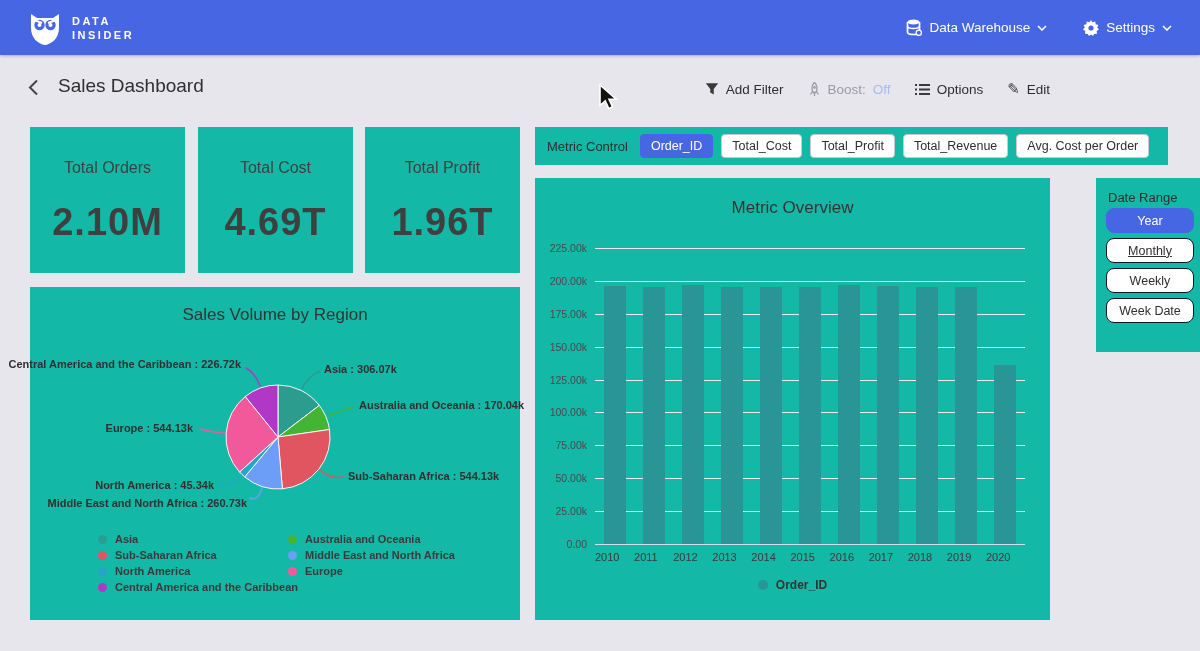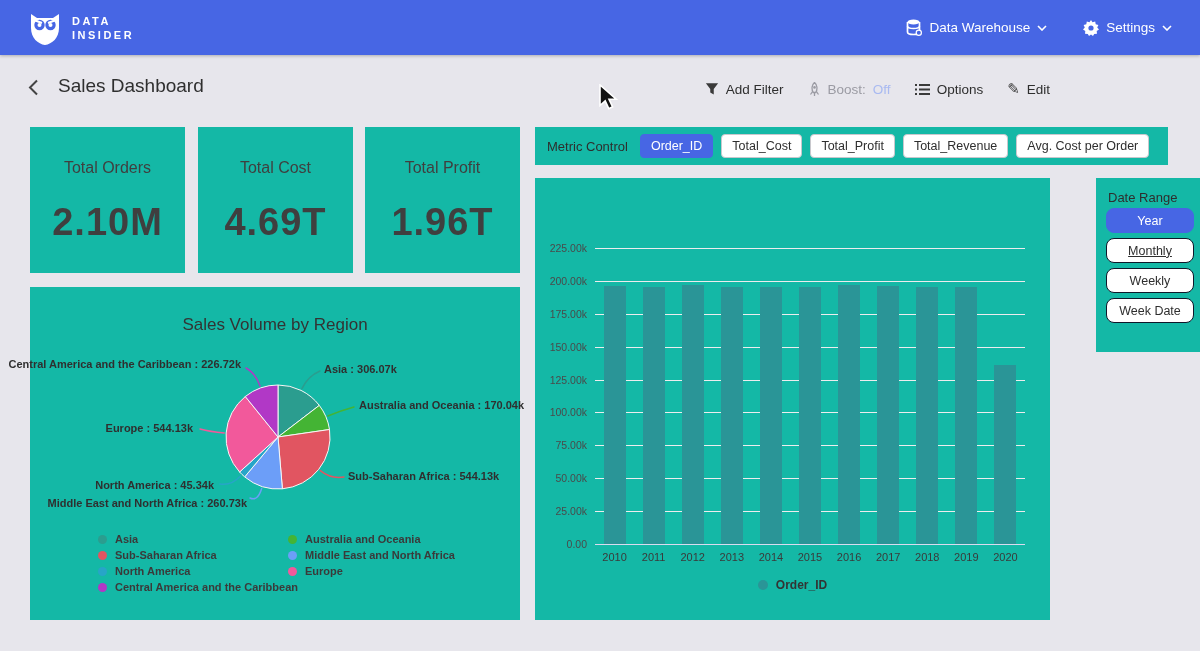--- a/index.html
+++ b/index.html
@@ -44,21 +44,21 @@
           border-radius:4px; padding:4px 10px; cursor:pointer; }
   .chip.selected { background:var(--accent); border-color:var(--accent); color:#fff; }
 
   
   .bar-card { left:535px; top:178px; width:515px; height:442px; }
   .chart-title { text-align:center; padding-top:20px; font-size:17px; color:#333; }
   .gridline { position:absolute; left:60px; width:430px; height:1px; background:#ECECEE; }
   .gridline.zero { background:#D9DBEF; }
   .ytick { position:absolute; left:0; width:52px; text-align:right; font-size:10.5px; color:#4A4A4A; }
   .bar { position:absolute; width:22px; }
-  .xtick { position:absolute; text-align:center; font-size:11px; color:#3A3A3A; }
+  .xtick { position:absolute; font-size:11px; color:#3A3A3A; }
   .chart-legend { position:absolute; left:0; width:100%; display:flex; justify-content:center; gap:8px;
                   align-items:center; font-size:12px; font-weight:bold; color:#333; }
   .dot { border-radius:50%; display:inline-block; }
 
   
   .date-panel { left:1096px; top:178px; width:108px; height:174px; }
   .date-panel-label { font-size:13px; color:#2E2E2E; padding:12px 0 0 12px; }
   .date-btn { position:absolute; left:10px; width:88px; height:25px; font-family:inherit; font-size:12.5px;
               color:#2E2E2E; background:#fff; border:1px solid #0f172a; border-radius:8px; cursor:pointer; }
   .date-btn.selected { background:var(--accent); border-color:var(--accent); color:#fff; }
@@ -175,20 +175,21 @@
   <span id="metric-options" style="display:flex;gap:8px;">
       <button class="chip selected">Order_ID</button>
       <button class="chip">Total_Cost</button>
       <button class="chip">Total_Profit</button>
       <button class="chip">Total_Revenue</button>
       <button class="chip">Avg. Cost per Order</button>
     </span>
 </div>
 
 <div class="card bar-card" id="bar-card">
+  <div class="chart-title">Metric Overview</div>
   <div id="bar-plot">
       <div class="gridline zero" style="top: 366px;"></div>
       <div class="ytick" style="top: 360px;">0.00</div>
       <div class="gridline" style="top: 333.111px;"></div>
       <div class="ytick" style="top: 327.111px;">25.00k</div>
       <div class="gridline" style="top: 300.222px;"></div>
       <div class="ytick" style="top: 294.222px;">50.00k</div>
       <div class="gridline" style="top: 267.333px;"></div>
       <div class="ytick" style="top: 261.333px;">75.00k</div>
       <div class="gridline" style="top: 234.444px;"></div>
@@ -236,21 +237,21 @@
   <div class="date-panel-label">Date Range</div>
   <div id="date-options">
       <button class="date-btn selected" style="top: 30px;">Year</button>
       <button class="date-btn" style="top: 60px; text-decoration: underline;">Monthly</button>
       <button class="date-btn" style="top: 90px;">Weekly</button>
       <button class="date-btn" style="top: 120px;">Week Date</button>
     </div>
 </div>
 
 <div class="card pie-card" id="pie-card">
-  <div class="chart-title" style="padding-top:28px">Sales Volume by Region</div>
+  <div class="chart-title" style="padding-top:18px">Sales Volume by Region</div>
   <svg class="pie-svg" id="pie-svg" width="490" height="333" viewBox="0 0 490 333">
       <path d="M 248 150 L 248.0 98.0 A 52 52 0 0 1 289.3 118.4 Z" fill="#2B9D8F" stroke="#F7F7F6" stroke-width="1"></path>
       <path d="M 271.9 101.6 Q 278.1 89.0 290 84" fill="none" stroke="#2B9D8F" stroke-width="1.5" stroke-linecap="round"></path>
       <path d="M 248 150 L 289.3 118.4 A 52 52 0 0 1 299.5 142.5 Z" fill="#44B434" stroke="#F7F7F6" stroke-width="1"></path>
       <path d="M 297.8 129.0 Q 310.7 123.6 324 120" fill="none" stroke="#44B434" stroke-width="1.5" stroke-linecap="round"></path>
       <path d="M 248 150 L 299.5 142.5 A 52 52 0 0 1 252.4 201.8 Z" fill="#E15561" stroke="#F7F7F6" stroke-width="1"></path>
       <path d="M 290.3 183.6 Q 301.3 192.3 314 190" fill="none" stroke="#E15561" stroke-width="1.5" stroke-linecap="round"></path>
       <path d="M 248 150 L 252.4 201.8 A 52 52 0 0 1 214.7 189.9 Z" fill="#6C9EF8" stroke="#F7F7F6" stroke-width="1"></path>
       <path d="M 231.7 201.5 Q 227.5 214.8 220 211" fill="none" stroke="#6C9EF8" stroke-width="1.5" stroke-linecap="round"></path>
       <path d="M 248 150 L 214.7 189.9 A 52 52 0 0 1 209.6 185.0 Z" fill="#27A5C8" stroke="#F7F7F6" stroke-width="1"></path>

